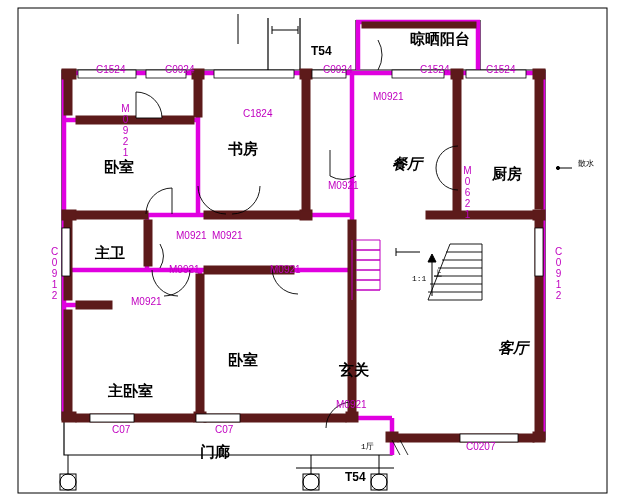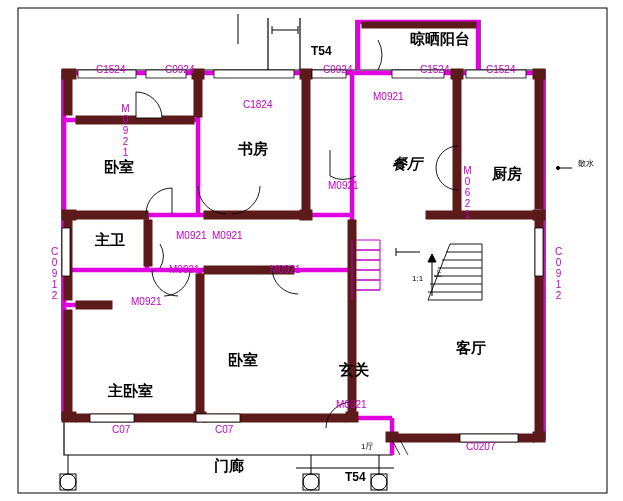--- a/index.html
+++ b/index.html
@@ -3,21 +3,21 @@
 <meta charset="utf-8">
 <style>
   html,body{margin:0;padding:0;background:#ffffff;}
   body{width:623px;height:501px;position:relative;overflow:hidden;
        font-family:"Liberation Sans","DejaVu Sans",sans-serif;color:#000;}
   #plan{position:absolute;left:0;top:0;width:623px;height:501px;}
   .lbl{position:absolute;white-space:nowrap;font-weight:bold;color:#000;
        font-family:"Liberation Sans","DejaVu Sans",sans-serif;}
   .room{font-size:15px;}
   .small{font-size:10px;color:#c000c0;font-weight:normal;}
-  .smallb{font-size:8px;color:#000;font-weight:normal;}
+  .smallb{font-size:8px;color:#000;font-weight:normal;font-family:Liberation Mono, monospace;}
   .dim{font-size:12px;color:#000;font-weight:bold;}
   .vert{writing-mode:vertical-rl;text-orientation:upright;}
 </style>
 </head>
 <body>
 
 <svg id="plan" viewBox="0 0 623 501">
   <rect x="0" y="0" width="623" height="501" fill="#ffffff"></rect>
 
   <g stroke="#000" fill="none" stroke-width="1">
@@ -184,47 +184,47 @@
     <rect x="371" y="474" width="16" height="16" fill="none"></rect>
     <path d="M68,455 L68,474"></path>
     <path d="M311,455 L311,474"></path>
     <path d="M379,455 L379,474"></path>
     <path d="M296,468 L394,468"></path>
   </g>
 </svg>
 
 <div id="labels">
     <div class="lbl room" style="left: 104px; top: 158px;">卧室</div>
-    <div class="lbl room" style="left: 238px; top: 140px;">书房</div>
+    <div class="lbl room" style="left: 228px; top: 140px;">书房</div>
     <div class="lbl room" style="left: 392px; top: 155px; font-style: italic;">餐厅</div>
     <div class="lbl room" style="left: 492px; top: 155px; margin-top: 10px;">厨房</div>
-    <div class="lbl room" style="left: 95px; top: 231px;">主卫</div>
+    <div class="lbl room" style="left: 95px; top: 244px;">主卫</div>
     <div class="lbl room" style="left: 108px; top: 339px; margin-top: 43px;">主卧室</div>
     <div class="lbl room" style="left: 228px; top: 351px;">卧室</div>
     <div class="lbl room" style="left: 339px; top: 361px; text-align: center;">玄关</div>
-    <div class="lbl room" style="left: 456px; top: 339px;">客厅</div>
-    <div class="lbl room" style="left: 200px; top: 457px; margin-left: 14px;">门廊</div>
+    <div class="lbl room" style="left: 498px; top: 339px; font-style: italic;">客厅</div>
+    <div class="lbl room" style="left: 200px; top: 443px;">门廊</div>
     <div class="lbl room" style="left: 390px; top: 30px; padding-left: 20px;">晾晒阳台</div>
     <div class="lbl smallb" style="left: 578px; top: 158px;">散水</div>
     <div class="lbl smallb" style="left: 434px; top: 268px;">上</div>
     <div class="lbl smallb" style="left: 412px; top: 254px; margin-top: 20px;">1:1</div>
     <div class="lbl smallb" style="left: 361px; top: 441px;">1厅</div>
     <div class="lbl small vert" style="left: 120px; top: 103px;">M0921</div>
     <div class="lbl small" style="left: 176px; top: 230px;">M0921</div>
     <div class="lbl small" style="left: 212px; top: 230px;">M0921</div>
     <div class="lbl small" style="left: 328px; top: 180px;">M0921</div>
     <div class="lbl small" style="left: 169px; top: 264px;">M0921</div>
     <div class="lbl small" style="left: 131px; top: 296px;">M0921</div>
     <div class="lbl small" style="left: 270px; top: 264px;">M0921</div>
     <div class="lbl small" style="left: 373px; top: 91px;">M0921</div>
     <div class="lbl small" style="left: 336px; top: 399px;">M0921</div>
     <div class="lbl small vert" style="left: 462px; top: 165px;">M0621</div>
     <div class="lbl small" style="left: 96px; top: 64px;">C1524</div>
     <div class="lbl small" style="left: 165px; top: 64px;">C0924</div>
-    <div class="lbl small" style="left: 243px; top: 99px;">C1824</div>
+    <div class="lbl small" style="left: 243px; top: 108px;">C1824</div>
     <div class="lbl small" style="left: 323px; top: 64px;">C0924</div>
     <div class="lbl small" style="left: 420px; top: 64px;">C1524</div>
     <div class="lbl small" style="left: 486px; top: 64px;">C1524</div>
     <div class="lbl small vert" style="left: 49px; top: 246px;">C0912</div>
     <div class="lbl small vert" style="left: 553px; top: 246px;">C0912</div>
     <div class="lbl small" style="left: 112px; top: 424px;">C07</div>
     <div class="lbl small" style="left: 215px; top: 424px;">C07</div>
     <div class="lbl small" style="left: 466px; top: 441px;">C0207</div>
     <div class="lbl dim" style="left: 311px; top: 44px;">T54</div>
     <div class="lbl dim" style="left: 345px; top: 470px;">T54</div>

